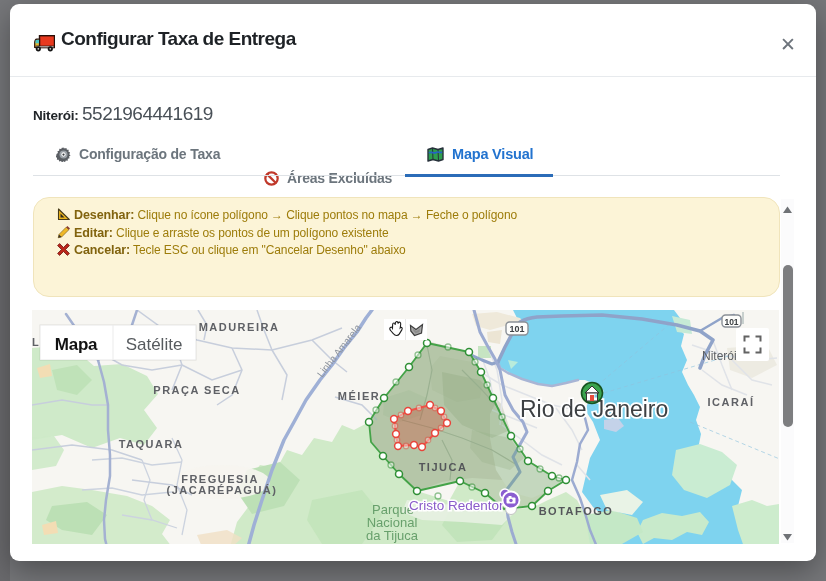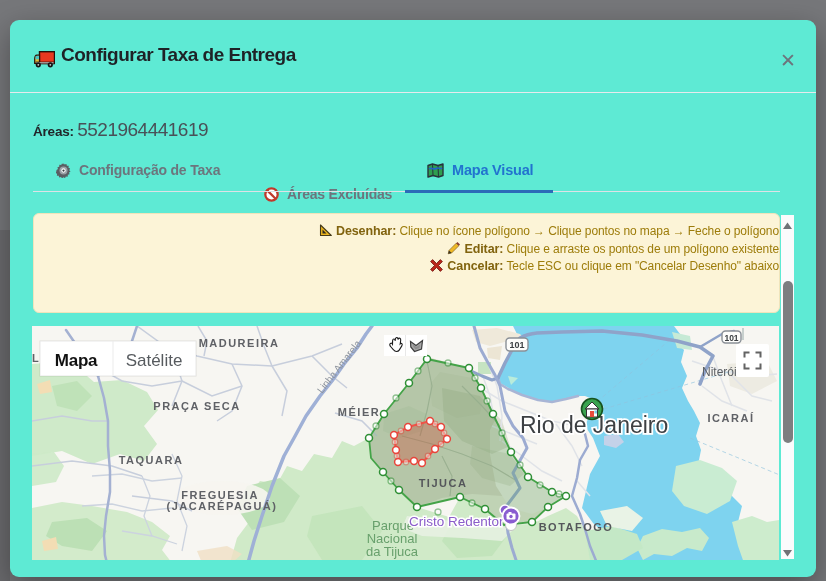--- a/index.html
+++ b/index.html
@@ -1,33 +1,33 @@
 <!DOCTYPE html>
 <html><head>
 <meta charset="utf-8">
 <style>
 * { margin:0; padding:0; box-sizing:border-box; }
 html,body { width:826px; height:581px; overflow:hidden; }
 body { background:#76777a; font-family:"Liberation Sans",sans-serif; position:relative; }
 .backseam { position:absolute; left:0; top:230px; width:10px; height:351px; background:rgba(0,0,0,0.10); }
-.modal { position:absolute; left:10px; top:20px; width:806px; height:557px; background:#5eead4; border-radius:9px; box-shadow:0 10px 30px rgba(0,0,0,.35); overflow:hidden; }
+.modal { position:absolute; left:10px; top:4px; width:806px; height:557px; background:#ffffff; border-radius:9px; box-shadow:0 10px 30px rgba(0,0,0,.35); overflow:hidden; }
 .hdr { position:absolute; left:0; top:0; width:100%; height:73px; border-bottom:1px solid #e7eaed; }
 .title { position:absolute; left:51px; top:24px; font-size:19px; font-weight:bold; color:#1e2226; letter-spacing:-0.5px; }
 .truck { position:absolute; left:24px; top:31px; }
 .close { position:absolute; left:763px; top:27px; width:30px; height:30px; font-size:19px; color:#6d747c; text-align:center; line-height:28px; }
 .sessao { position:absolute; left:23px; top:99px; font-size:13.5px; color:#495057; letter-spacing:-0.4px; }
 .sessao b { color:#212529; letter-spacing:-0.2px; }
 .tabline { position:absolute; left:23px; top:171px; width:747px; height:1px; background:#dee2e6; }
 .tabul { position:absolute; left:395px; top:169.5px; width:148px; height:3px; background:#2b6cb8; }
 .tab { position:absolute; top:142px; height:26px; font-size:14px; font-weight:bold; color:#6c757d; letter-spacing:-0.2px; }
 .tab .ic { display:inline-block; vertical-align:-3px; margin-right:8px; }
 .tab1 { left:46px; }
 .tab2 { left:254px;margin-top:24px; }
 .tab3 { left:417px; color:#2273cf; font-size:14.5px;text-align:right; }
-.alert { position:absolute; left:23px; top:193px; width:747px; height:100px; background:#fcf4d7; border:1px solid #f0e4bb; border-radius:6px; font-size:12px; color:#9d7c0a; padding:9px 0 0 23px; letter-spacing:-0.1px;text-align:right; }
+.alert { position:absolute; left:23px; top:193px; width:747px; height:100px; background:#fcf4d7; border:1px solid #f0e4bb; border-radius:16px; font-size:12px; color:#9d7c0a; padding:9px 0 0 23px; letter-spacing:-0.1px; }
 .alert .row { height:17.6px; line-height:17.6px; white-space:nowrap; }
 .alert b { color:#81630e; font-size:12.5px; }
 .alert .ic { display:inline-block; width:13px; height:13px; vertical-align:-2px; margin-right:4px; }
 .mapwrap { position:absolute; left:22px; top:306px; width:747px; height:234px; overflow:hidden; background:#f7f6f2; }
 .sbar { position:absolute; left:771px; top:195px; width:13px; height:344px; background:#fbfbfc; }
 .sthumb { position:absolute; left:772.5px; top:261px; width:10px; height:162px; background:#7d7e80; border-radius:5px; }
 .sarr { position:absolute; left:772px; width:11px; height:10px; }
 </style>
 </head>
 <body>
@@ -39,21 +39,21 @@
     <path d="M5.5 4.2 L2.8 4.2 Q0.8 4.4 0.7 7.8 L0.7 12.5 L5.5 12.5 Z" fill="#e0b93a" stroke="#2a0f08" stroke-width="1.2"></path>
     <path d="M5 4.8 L1.6 4.9 L1.5 8.3 L5 8.2 Z" fill="#49c4c4"></path>
     <rect x="2" y="11" width="18" height="1.8" fill="#ddd" stroke="#2a0f08" stroke-width="0.7"></rect>
     <circle cx="4.3" cy="13.8" r="2.6" fill="#141414"></circle>
     <circle cx="4.3" cy="13.8" r="0.9" fill="#cfcfcf"></circle>
     <circle cx="16.3" cy="13.8" r="2.6" fill="#141414"></circle>
     <circle cx="16.3" cy="13.8" r="0.9" fill="#cfcfcf"></circle>
   </svg>
   <div class="title">Configurar Taxa de Entrega</div>
   <div class="close">✕</div>
-  <div class="sessao"><b>Áreas:</b> <span style="font-size:19px;letter-spacing:-0.5px;">5521964441619</span></div>
+  <div class="sessao"><b>Niterói:</b> <span style="font-size:19px;letter-spacing:-0.5px;">5521964441619</span></div>
 
   <div class="tab tab1"><span class="ic"><svg width="15" height="15" viewBox="0 0 16 16">
           <path fill="#5a5e63" d="M8 0l1.2 1.6 1.9-.6.5 1.9 2 .1-.3 2 1.8.9-1 1.7 1.4 1.4-1.6 1.2.6 1.9-1.9.5-.1 2-2-.3-.9 1.8-1.7-1-1.4 1.4-1.2-1.6-1.9.6-.5-1.9-2-.1.3-2-1.8-.9 1-1.7L.5 7.5l1.6-1.2-.6-1.9 1.9-.5.1-2 2 .3.9-1.8 1.7 1z"></path>
           <circle cx="8" cy="8" r="4.3" fill="#9aa0a6"></circle>
           <circle cx="8" cy="8" r="2.3" fill="#fff"></circle>
           <circle cx="8" cy="8" r="1.2" fill="#3a3d41"></circle>
         </svg></span>Configuração de Taxa</div>
   <div class="tab tab2"><span class="ic"><svg width="15" height="15" viewBox="0 0 16 16">
           <circle cx="8" cy="8" r="6.6" fill="#fff" stroke="#c0392b" stroke-width="2.4"></circle>
           <rect x="2" y="6.9" width="12" height="2.4" fill="#c0392b" transform="rotate(45 8 8)"></rect>

